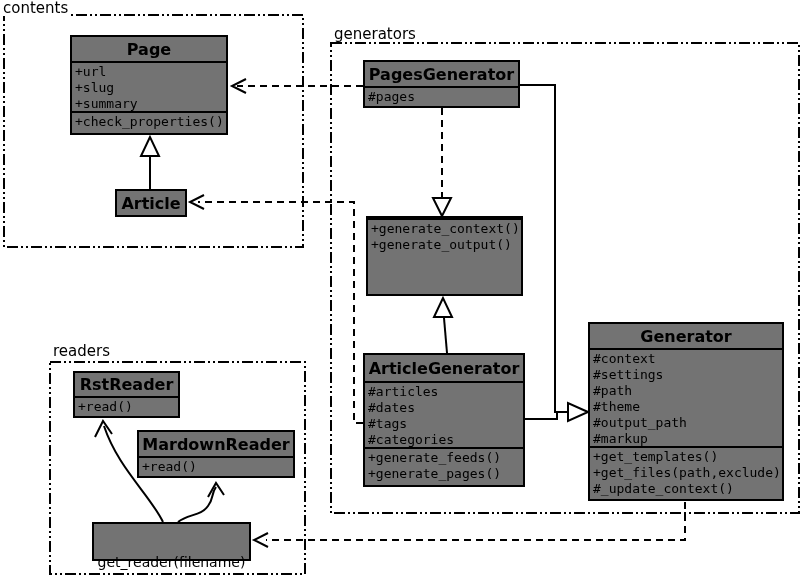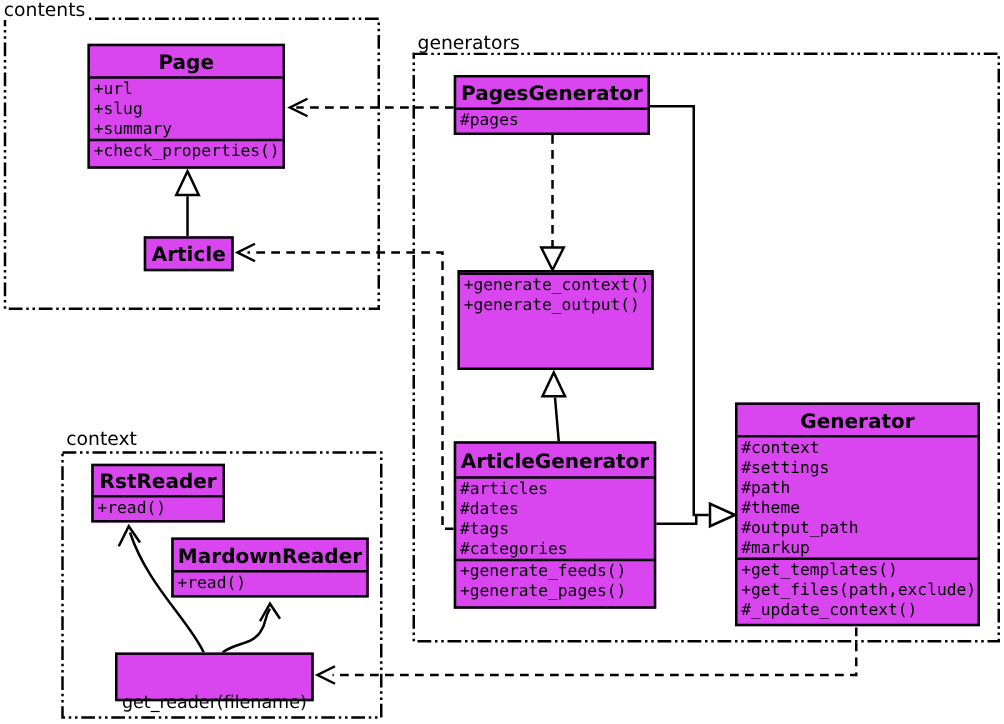--- a/index.html
+++ b/index.html
@@ -1,20 +1,20 @@
 <!DOCTYPE html>
 <html><head>
 <meta charset="utf-8">
 <style>
   html,body{margin:0;padding:0;background:#fff;}
   .canvas{position:relative;width:803px;height:579px;background:#ffffff;overflow:hidden;
           font-family:"DejaVu Sans",sans-serif;color:#000;}
   .layer{position:absolute;left:0;top:0;width:803px;height:579px;}
   .pkg-label{position:absolute;font:15px "DejaVu Sans",sans-serif;background:#fff;padding:0 3px;line-height:15px;}
-  .uml-box{position:absolute;background:#d946ef;border:2px solid #000;box-sizing:border-box;}
+  .uml-box{position:absolute;background:#737373;border:2px solid #000;box-sizing:border-box;}
   .uml-title{font:bold 16px "DejaVu Sans",sans-serif;text-align:center;display:flex;
              align-items:center;justify-content:center;}
   .sect{border-top:2px solid #000;padding:1px 3px;box-sizing:border-box;overflow:hidden;}
   .row{font:13px "DejaVu Sans Mono",monospace;line-height:16px;white-space:pre;}
   .stereo{font:12px "DejaVu Sans Mono",monospace;line-height:16px;text-align:center;padding-top:2px;}
   .ttl2{font:bold 16px "DejaVu Sans",sans-serif;line-height:20px;text-align:center;}
   .fncall{font:14px "DejaVu Sans",sans-serif;display:flex;align-items:center;justify-content:center;height:100%;margin-top:20px;}
   svg .solid{stroke:#000;stroke-width:2;fill:none;}
   svg .dash{stroke:#000;stroke-width:2;fill:none;stroke-dasharray:7 5;}
   svg .pkg{stroke:#000;stroke-width:2;fill:none;stroke-dasharray:11 3 2 3 2 3;}
@@ -56,21 +56,21 @@
 
     <path class="solid" d="M163,522 C150,495 118,468 104,426"></path>
     <polyline class="head" points="95,437 103,421 112,434"></polyline>
 
     <path class="solid" d="M178,522 C188,514 201,516 208,506 C214,498 211,494 216,487"></path>
     <polyline class="head" points="208,497 216,483 224,495"></polyline>
   </svg>
 
   <div class="pkg-label" style="left:0px;top:1px;">contents</div>
   <div class="pkg-label" style="left:331px;top:27px;">generators</div>
-  <div class="pkg-label" style="left:50px;top:344px;">context</div>
+  <div class="pkg-label" style="left:50px;top:344px;">readers</div>
 
   <div class="uml-box" style="left:70px;top:35px;width:158px;height:100px;">
     <div class="uml-title" style="height:24px;">Page</div>
     <div class="sect" style="height:50px;">
       <div class="row">+url</div>
       <div class="row">+slug</div>
       <div class="row">+summary</div>
     </div>
     <div class="sect" style="height:20px;">
       <div class="row">+check_properties()</div>

